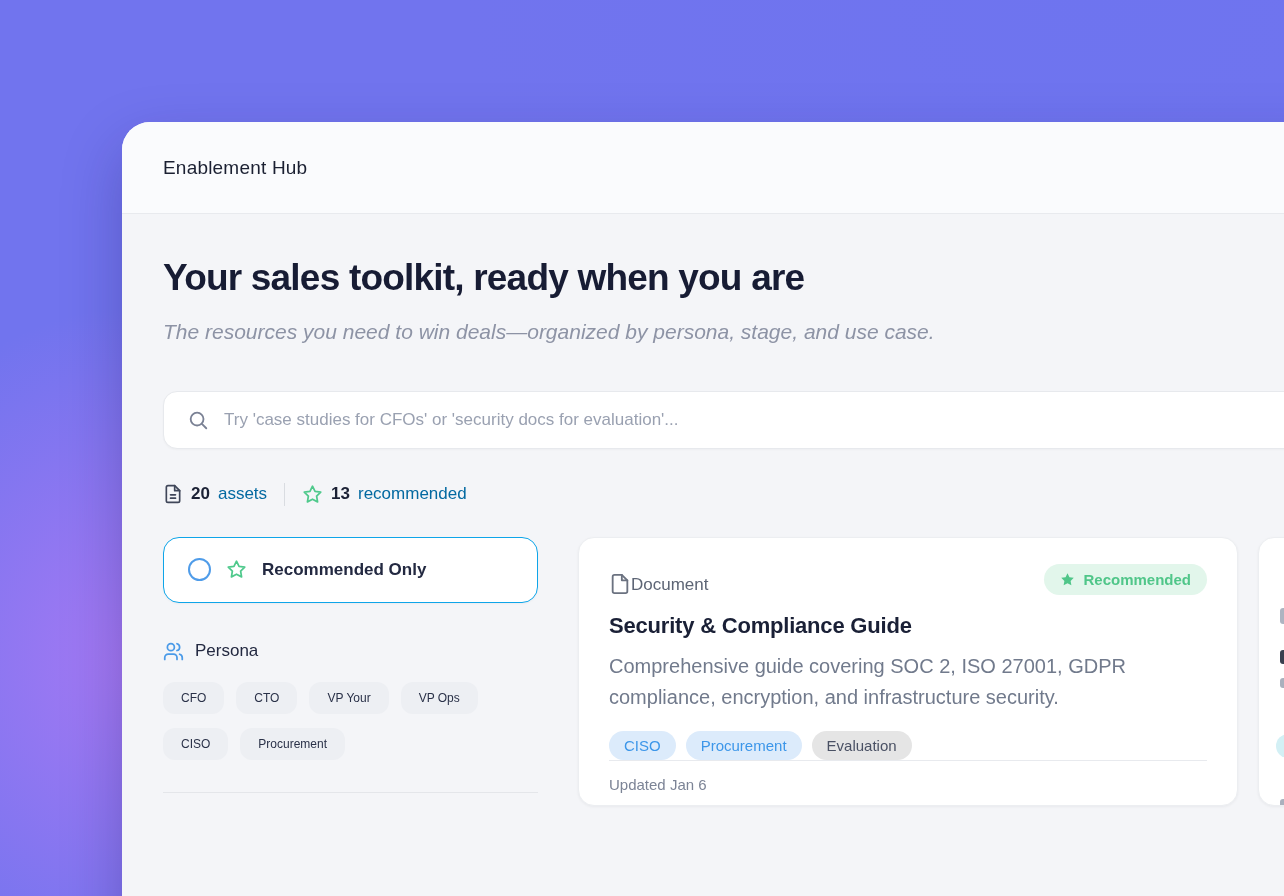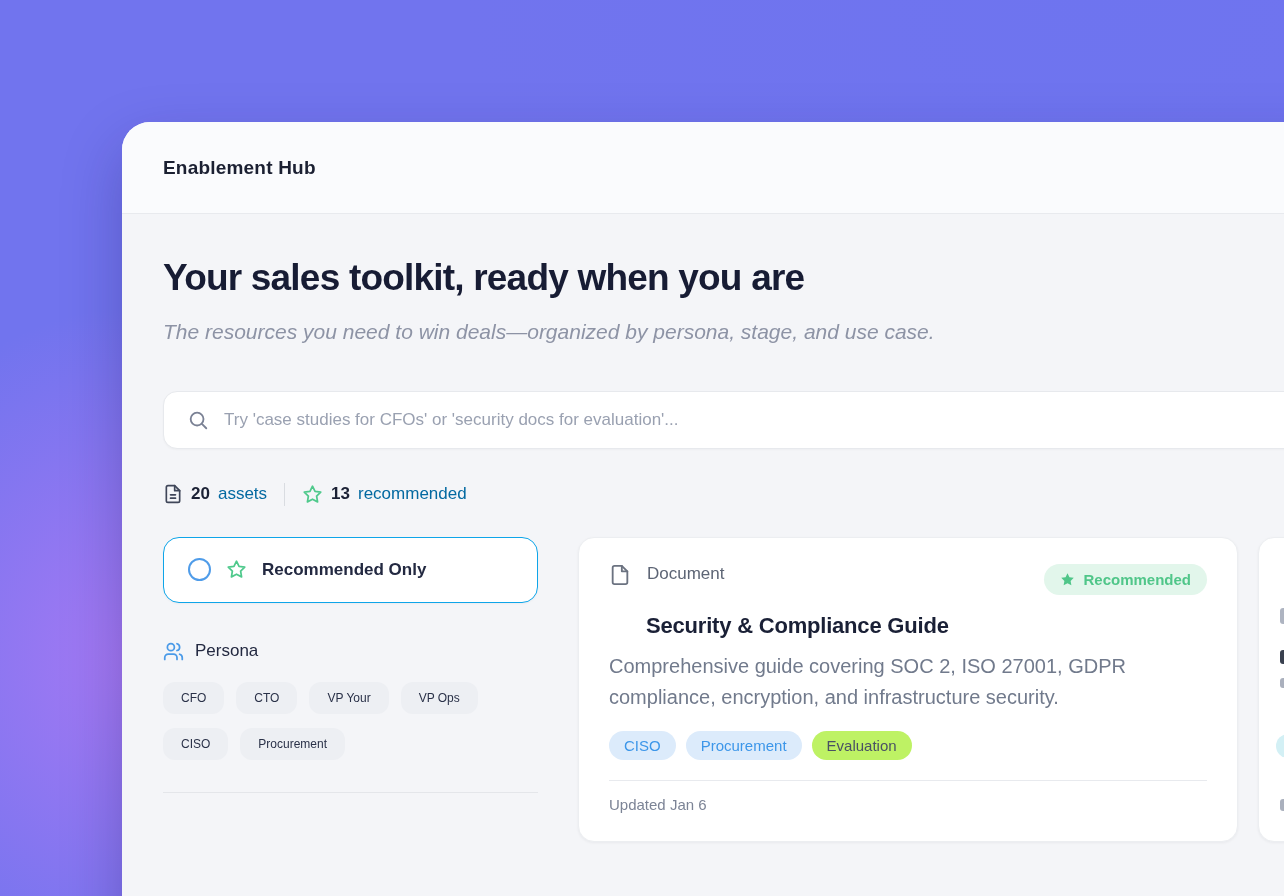--- a/index.html
+++ b/index.html
@@ -18,21 +18,21 @@
   }
   .app-card {
     position:absolute; left:122px; top:122px; right:-80px; bottom:-80px;
     background:#f4f5f8; border-radius:28px; overflow:hidden;
     box-shadow:0 24px 60px rgba(28,22,90,.28);
   }
   .app-header {
     height:92px; background:#fafbfd; border-bottom:1px solid #e8eaee;
     display:flex; align-items:center; padding:0 41px;
   }
-  .app-title { font-size:19px; font-weight:700; color:#1b2032; letter-spacing:.2px; }
+  .app-title { font-size:19px; font-weight:400; color:#1b2032; letter-spacing:.2px; }
   .app-body { padding:42px 0 0 41px; }
   h1.hero {
     font-size:37px; font-weight:800; color:#171c34; letter-spacing:-.8px; line-height:1.2;
   }
   .hero-sub {
     margin-top:14px; font-size:21px; color:#8d93a5; line-height:1.72; max-width:780px;font-style:italic;
   }
   .search-bar {
     margin-top:40px; height:58px; background:#ffffff;
     border:1px solid #e7e9ed; border-radius:14px;
@@ -67,34 +67,34 @@
     background:#edeff3; border-radius:12px; padding:9px 18px;
     font-size:12px; color:#2a3148; cursor:pointer; white-space:nowrap;
   }
   .side-divider { height:1px; background:#e4e6ea; margin-top:32px; }
   .cards-row { display:flex; gap:20px; align-items:stretch; }
   .asset-card {
     width:660px; flex-shrink:0; background:#fff; border:1px solid #eceef1;
     border-radius:16px; padding:26px 30px 0; cursor:pointer;
     box-shadow:0 1px 3px rgba(16,24,40,.05);
   }
-  .asset-top { display:flex; align-items:flex-start; gap:16px; }
+  .asset-top { display:flex; align-items:flex-end; }
   .asset-type { font-size:17px; color:#5d6575; }
   .badge {
     margin-left:auto; background:#e2f6eb; color:#50c689; font-weight:600; font-size:15px;
     padding:7px 16px; border-radius:999px; display:flex; align-items:center; gap:8px;
   }
-  .asset-title { margin-top:18px; font-size:22px; font-weight:700; color:#1a2036; letter-spacing:-.2px;margin-left:37px; }
+  .asset-title { margin-top:18px; font-size:22px; font-weight:700; color:#1a2036; letter-spacing:-.2px; }
   .asset-desc { margin-top:12px; font-size:20px; color:#717a8c; line-height:1.56; max-width:545px; }
   .tag-row { margin-top:18px; display:flex; gap:10px; }
   .tag { border-radius:999px; padding:6px 15px; font-size:15px; white-space:nowrap; }
   .tag.blue { background:#dcebfb; color:#3c96e9; }
-  .tag.gray { background:#bef264; color:#4a5164; }
+  .tag.gray { background:#e5e5e5; color:#4a5164; }
   .asset-footer {
-    margin-top:20px; border-top:1px solid #e8eaee; padding:15px 0 28px;
+    border-top:1px solid #e8eaee; padding:15px 0 12px;
     font-size:15px; color:#7c8496;
   }
   .partial-card {
     width:420px; flex-shrink:0; background:#fff; border:1px solid #eceef1;
     border-radius:16px; position:relative; cursor:pointer;
     box-shadow:0 1px 3px rgba(16,24,40,.05); overflow:hidden;
   }
   .frag { position:absolute; border-radius:3px; }
   .frag.icon  { left:21px; top:70px;  width:10px; height:16px; background:#9aa1b1; opacity:.8; }
   .frag.title { left:21px; top:112px; width:10px; height:14px; background:#39404f; }

